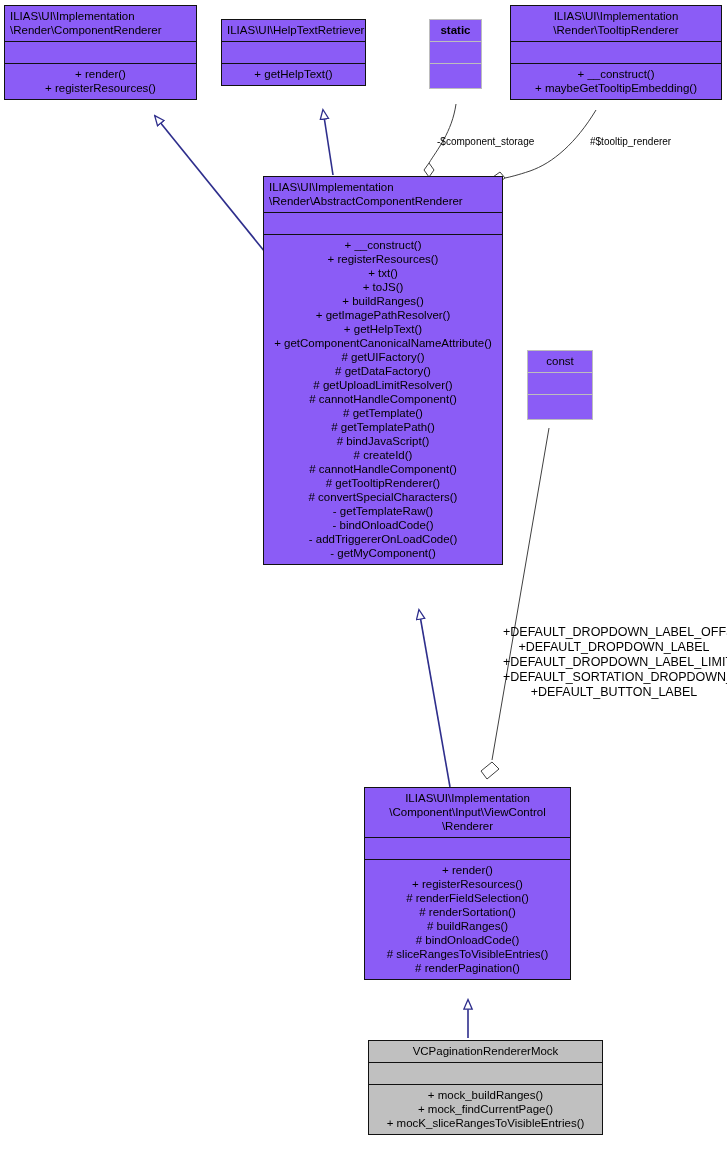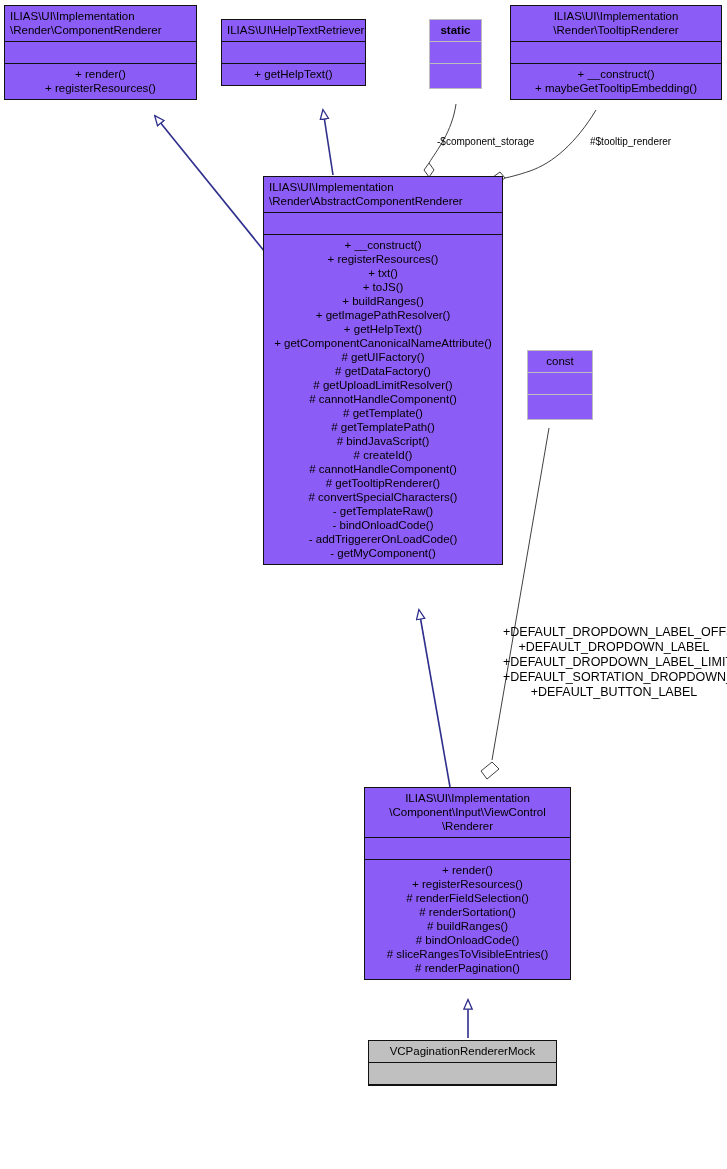--- a/index.html
+++ b/index.html
@@ -218,25 +218,30 @@
     <div class="op">+ registerResources()</div>
     <div class="op"># renderFieldSelection()</div>
     <div class="op"># renderSortation()</div>
     <div class="op"># buildRanges()</div>
     <div class="op"># bindOnloadCode()</div>
     <div class="op"># sliceRangesToVisibleEntries()</div>
     <div class="op"># renderPagination()</div>
   </div>
 </div>
 
-<div class="uml-class thick shaded" style="left:368px; top:1040px; width:189px;">
+<div class="uml-class thick shaded" style="left:368px; top:1040px; width:235px;">
   <div class="uml-title center">VCPaginationRendererMock</div>
   <div class="uml-sep"></div>
   <div class="uml-attrs" style="height:17px;"></div>
   <div class="uml-sep"></div>
+  <div class="uml-ops">
+    <div class="op">+ mock_buildRanges()</div>
+    <div class="op">+ mock_findCurrentPage()</div>
+    <div class="op">+ mocK_sliceRangesToVisibleEntries()</div>
+  </div>
 </div>
 
 <div class="edge-label" style="left:437px; top:135px;">-$component_storage</div>
 
 <div class="edge-label" style="left:590px; top:135px;">#$tooltip_renderer</div>
 
 <div class="const-label-block" style="left:503px; top:625px; width:222px;">
   <div class="const-line">+DEFAULT_DROPDOWN_LABEL_OFFSET</div>
   <div class="const-line">+DEFAULT_DROPDOWN_LABEL</div>
   <div class="const-line">+DEFAULT_DROPDOWN_LABEL_LIMIT</div>

